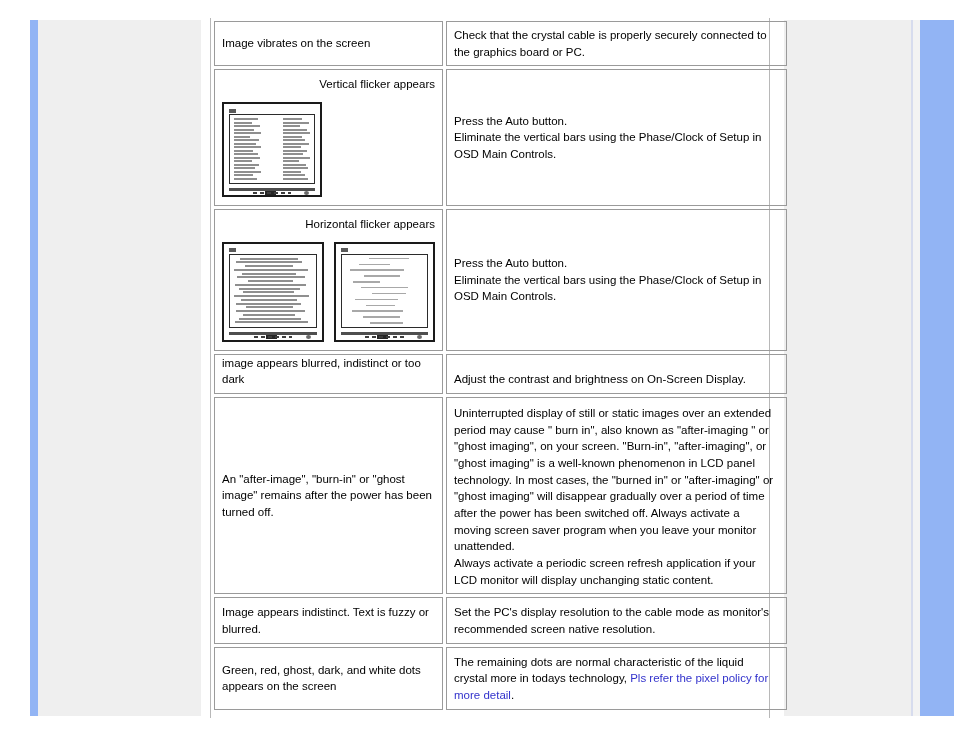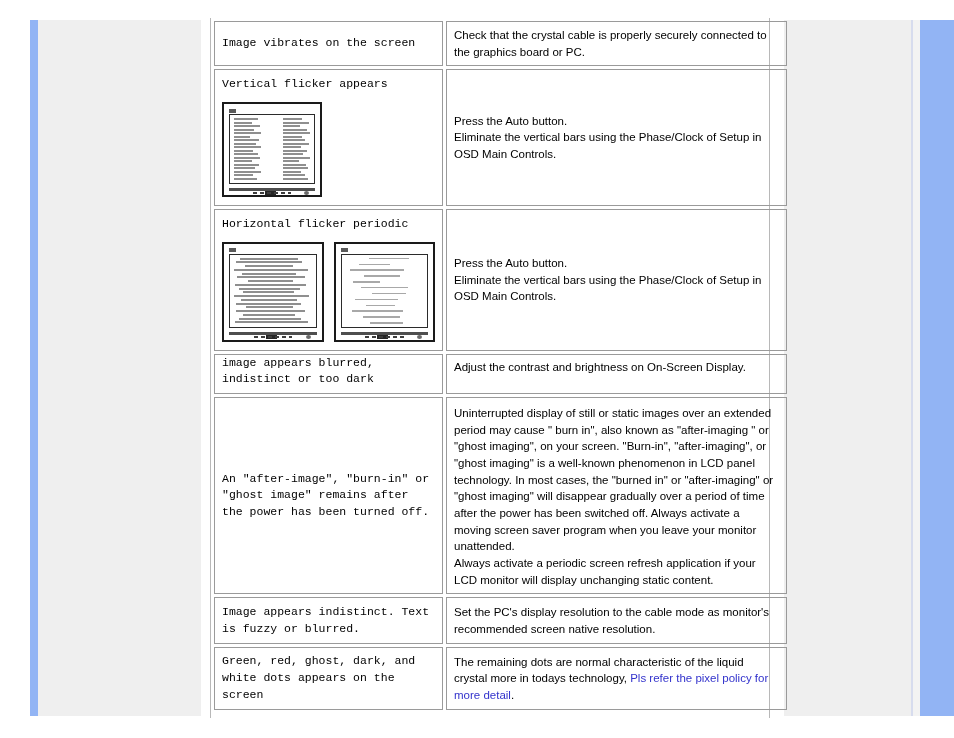--- a/index.html
+++ b/index.html
@@ -91,21 +91,20 @@
   table.trouble-table td {
     border: 1px solid #9a9a9a;
     vertical-align: middle;
     padding: 5px 7px;
     font-size: 11.5px;
     line-height: 1.45;
     color: #000000;
   }
   td.symptom-cell {
     width: 213px;
-    font-family: Liberation Mono, monospace;
   }
   td.solution-cell {
     width: 325px;
     padding-left: 33px;
     padding-right: 9px;
   }
   .cell-text {
     display: block;
     white-space: pre-line;
   }
@@ -113,20 +112,21 @@
     display: block;
     white-space: pre-line;
   }
   .symptom-label.top-aligned {
     margin-bottom: 6px;
   }
   td.symptom-cell.with-figure {
     vertical-align: top;
     padding-top: 6px;
     padding-bottom: 8px;
+    text-align: right;
   }
   a.pixel-policy-link {
     color: #3333cc;
     text-decoration: none;
   }
 
   
   .figure-row {
     display: flex;
     gap: 10px;
@@ -333,21 +333,21 @@
         </td>
         <td class="solution-cell">
           <span class="cell-text">Press the Auto button.
 Eliminate the vertical bars using the Phase/Clock of Setup in
 OSD Main Controls.</span>
         </td>
       </tr>
 
       <tr>
         <td class="symptom-cell with-figure">
-          <span class="symptom-label top-aligned">Horizontal flicker periodic</span>
+          <span class="symptom-label top-aligned">Horizontal flicker appears</span>
           <div class="figure-row">
 
             <div class="monitor-fig horizontal-fig">
               <div class="fig-titlebar">
                 <span class="tb-mark"></span>
               </div>
               <div class="fig-screen">
                 <div class="hlines">
                   <div class="hbar" style="width:74%;margin-left:8%"></div>
                   <div class="hbar" style="width:86%;margin-left:2%"></div>
@@ -411,21 +411,21 @@
           <span class="cell-text">Press the Auto button.
 Eliminate the vertical bars using the Phase/Clock of Setup in
 OSD Main Controls.</span>
         </td>
       </tr>
 
       <tr>
         <td class="symptom-cell" style="vertical-align:top;padding-top:0">
           <span class="symptom-label">image appears blurred, indistinct or too dark</span>
         </td>
-        <td class="solution-cell" style="vertical-align:top;padding-top:4px">
+        <td class="solution-cell" style="vertical-align:top;padding-top:16px">
           <span class="cell-text">Adjust the contrast and brightness on On-Screen Display.</span>
         </td>
       </tr>
 
       <tr>
         <td class="symptom-cell">
           <span class="symptom-label">An "after-image", "burn-in" or "ghost image" remains after the power has been turned off.</span>
         </td>
         <td class="solution-cell" style="vertical-align:top;padding-top:7px">
           <span class="cell-text">Uninterrupted display of still or static images over an extended period may cause " burn in", also known as "after-imaging " or "ghost imaging", on your screen. "Burn-in", "after-imaging", or "ghost imaging" is a well-known phenomenon in LCD panel technology. In most cases, the "burned in" or "after-imaging" or "ghost imaging" will disappear gradually over a period of time after the power has been switched off. Always activate a moving screen saver program when you leave your monitor unattended.

